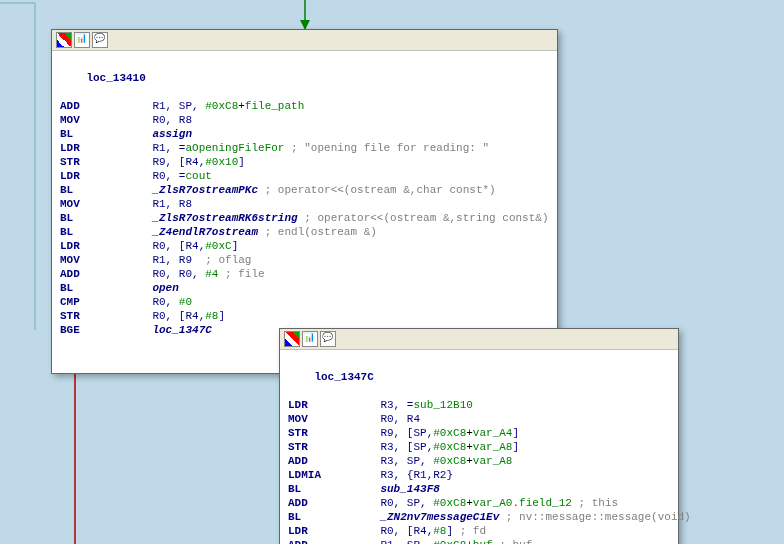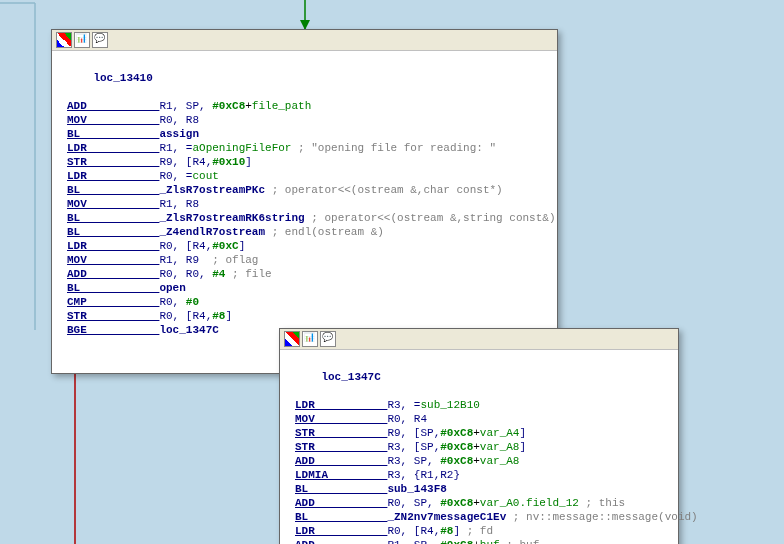--- a/index.html
+++ b/index.html
@@ -31,29 +31,29 @@
     display: inline-block;
     border: 1px solid #888;
     font-size: 9px;
     text-align: center;
     line-height: 12px;
   }
   .icon1 { background: linear-gradient(45deg,#00f 25%,#fff 25%,#fff 50%,#f00 50%,#f00 75%,#0a0 75%); }
   .icon2 { background: #fff; }
   .icon3 { background: #fff; }
   .node-body {
-    padding: 6px 8px 8px 15px;
+    padding: 6px 8px 8px 8px;
     line-height: 14px;
     white-space: pre;
   }
   .row { display: block; }
-  .mn { color: #000080; font-weight: bold; text-decoration: underline; }
-  .num { color: #008000; font-weight: bold; text-align: right; }
+  .mn { color: #000080; font-weight: bold; }
+  .num { color: #008000; font-weight: normal; text-align: right; }
   .sym { color: #008000; font-weight: normal; }
-  .func { color: #000080; font-weight: bold; }
+  .func { color: #000080; font-weight: bold; font-style: italic; }
   .cmt { color: #808080; }
   .label { color: #000080; font-weight: bold; }
   .kw { color:#000080; font-weight:normal;}
   .plain { color:#000;}
   svg.edges {
     position: absolute;
     top: 0; left: 0;
     width: 784px; height: 544px;
     pointer-events: none;
   }

